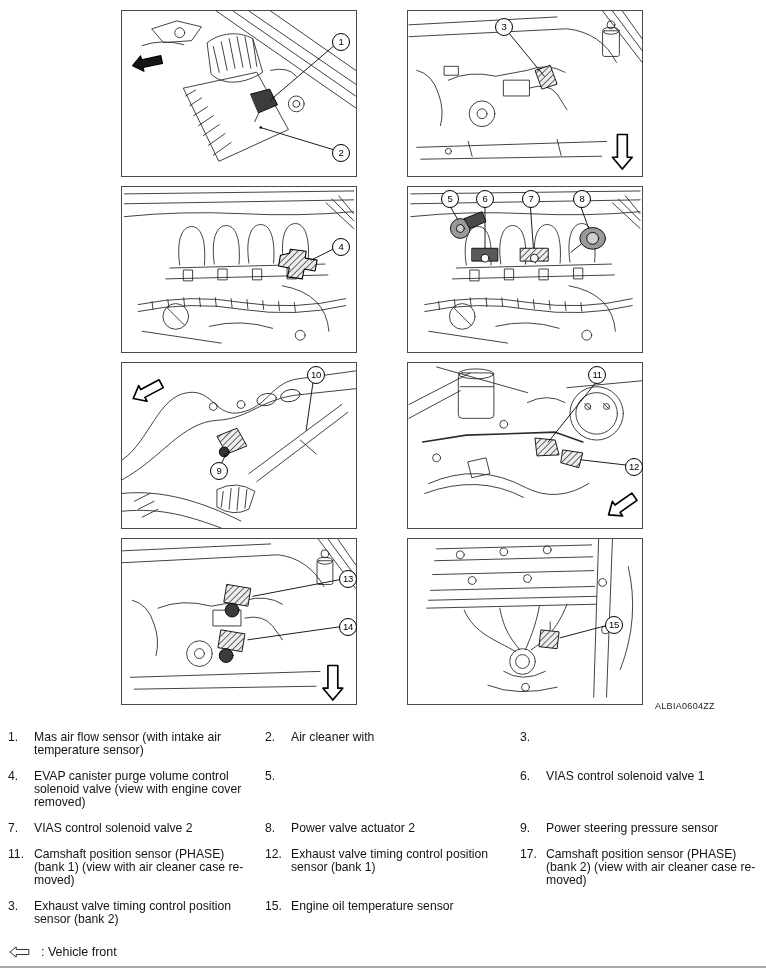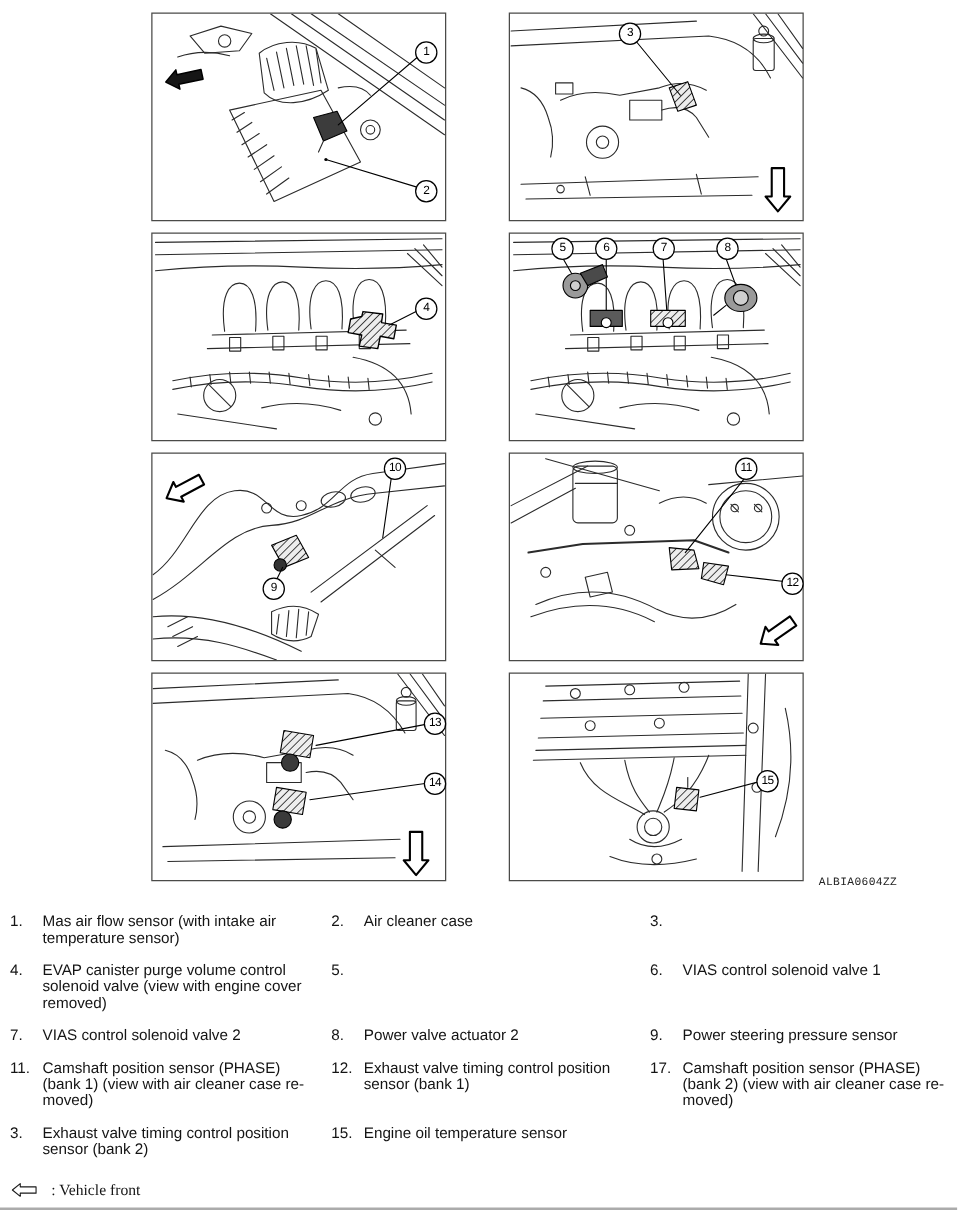--- a/index.html
+++ b/index.html
@@ -17,35 +17,35 @@
     border:1px solid #4a4a48;box-sizing:border-box;
   }
   .panel svg{position:absolute;left:0;top:0;}
   .callout{
     position:absolute;width:18px;height:18px;border:1.2px solid #000;border-radius:50%;
     background:#fff;box-sizing:border-box;font-size:9.5px;line-height:15px;
     text-align:center;font-weight:400;letter-spacing:-0.4px;color:#000;
   }
   
   .figure-code{
-    position:absolute;left:655px;top:701px;font-size:9px;letter-spacing:.3px;color:#222;font-family:Liberation Mono, monospace;
+    position:absolute;left:655px;top:701px;font-size:9px;letter-spacing:.3px;color:#222;
   }
   
   .legend{
     position:absolute;left:8px;top:731px;width:758px;
     display:grid;grid-template-columns:257px 255px 246px;row-gap:13px;
     font-size:12.2px;line-height:13px;color:#141414;
   }
   .legend-item{display:flex;align-items:flex-start;}
   .legend-num{flex:0 0 26px;}
   .legend-text{flex:1;white-space:pre-line;padding-right:4px;}
   
   .vfront{
     position:absolute;left:8px;top:944px;display:flex;align-items:center;gap:9px;
-    font-size:12.5px;color:#141414;font-family:Liberation Serif, serif;
+    font-size:12.5px;color:#141414;
   }
   .bottom-rule{position:absolute;left:0;top:966px;width:766px;height:2px;background:#ababab;}
 </style>
 </head>
 <body>
 
 <svg width="0" height="0" style="position:absolute" aria-hidden="true">
   <defs>
     <pattern id="hx" width="4.5" height="4.5" patternUnits="userSpaceOnUse" patternTransform="rotate(45)">
       <rect width="4.5" height="4.5" fill="#ededed"></rect>
@@ -381,21 +381,21 @@
   <div class="figure-code">ALBIA0604ZZ</div>
 
   <div class="legend">
     <div class="legend-item">
       <span class="legend-num">1.</span>
       <span class="legend-text">Mas air flow sensor (with intake air
 temperature sensor)</span>
     </div>
     <div class="legend-item">
       <span class="legend-num">2.</span>
-      <span class="legend-text">Air cleaner case</span>
+      <span class="legend-text">Air cleaner with</span>
     </div>
     <div class="legend-item">
       <span class="legend-num">3.</span>
     </div>
     <div class="legend-item">
       <span class="legend-num">4.</span>
       <span class="legend-text">EVAP canister purge volume control
 solenoid valve (view with engine cover
 removed)</span>
     </div>

